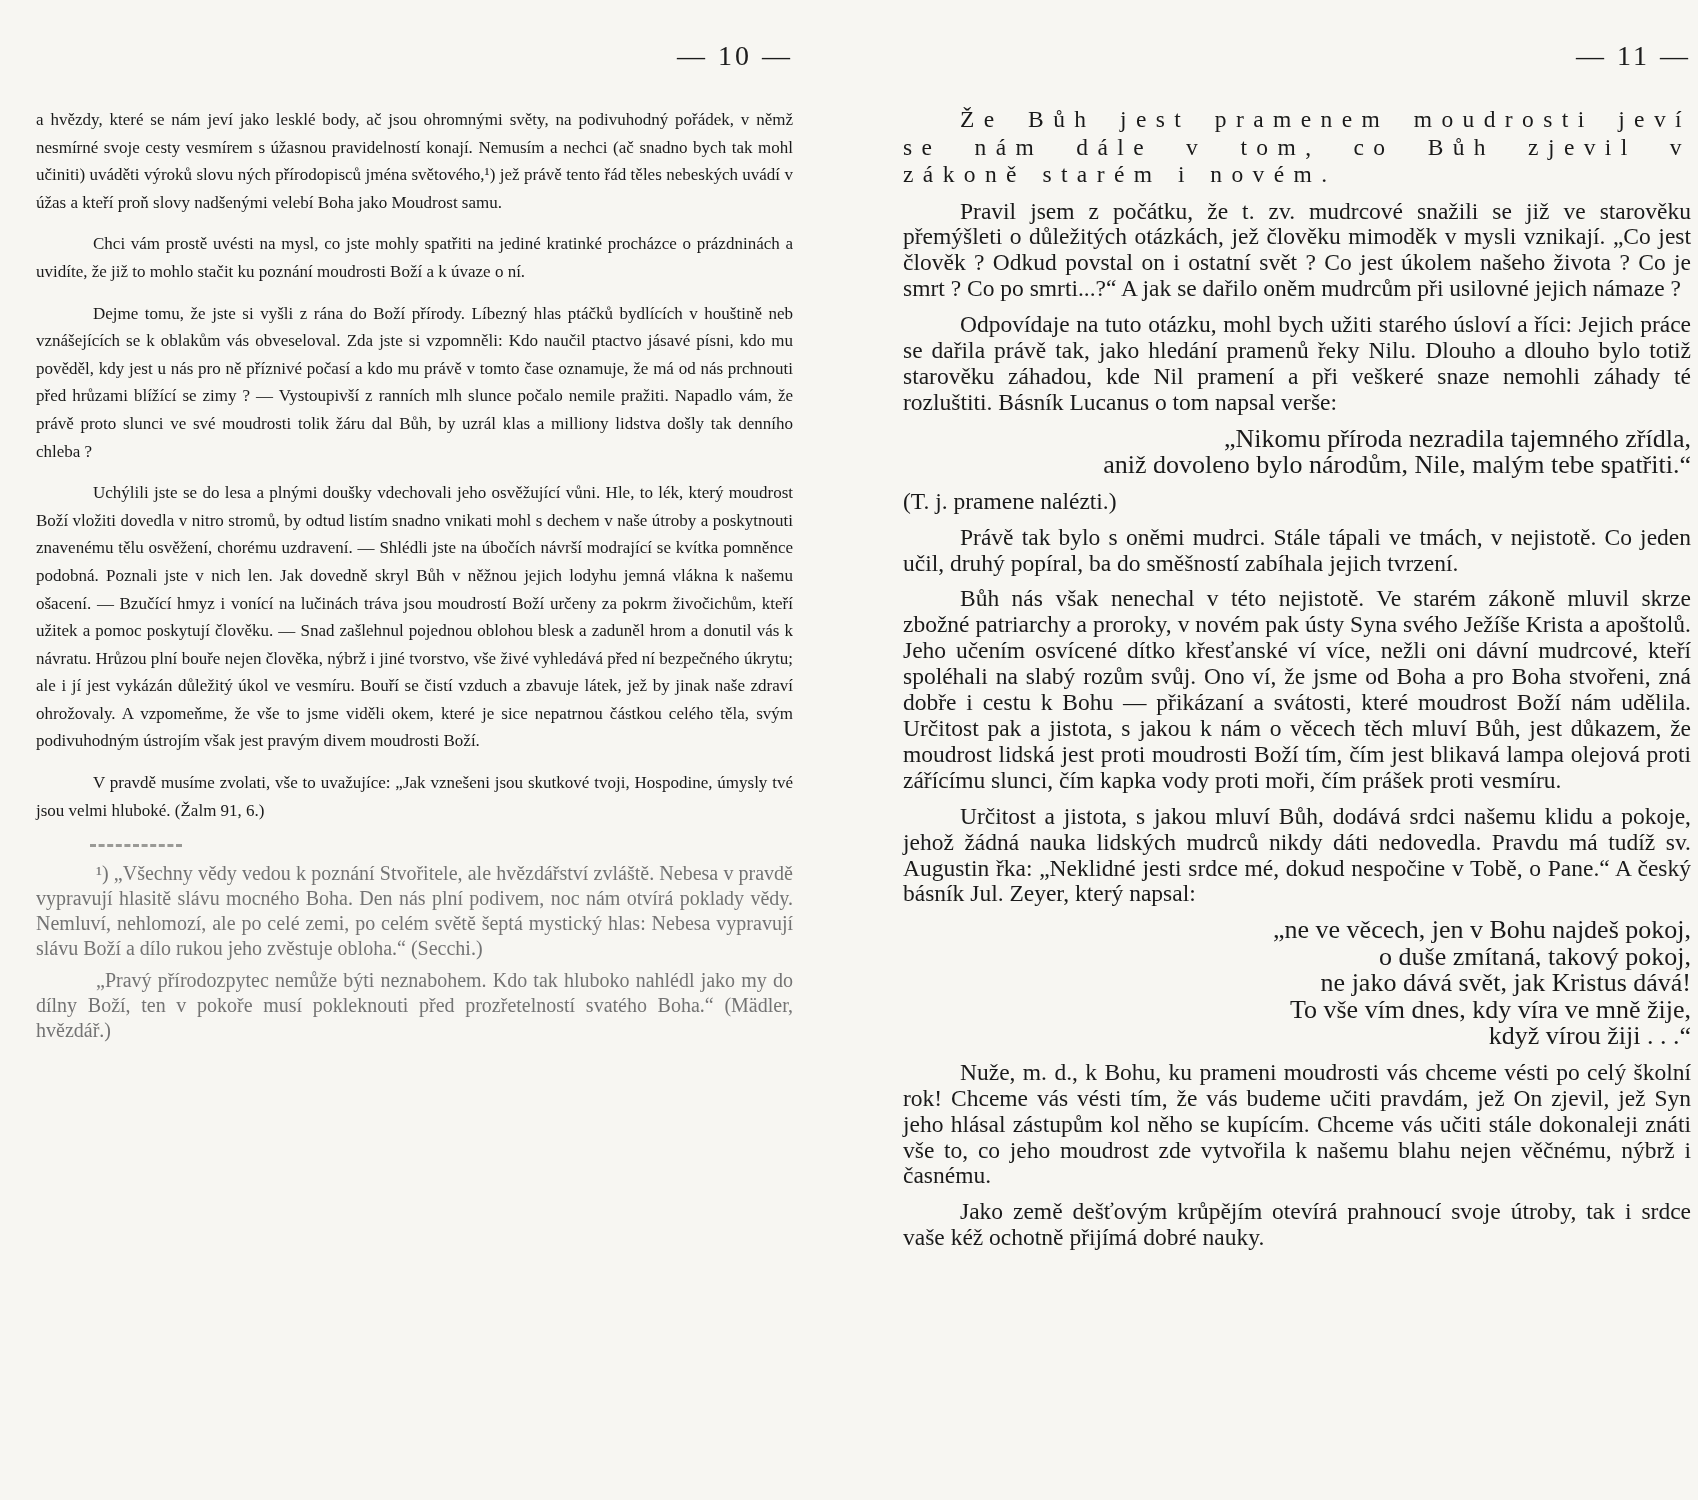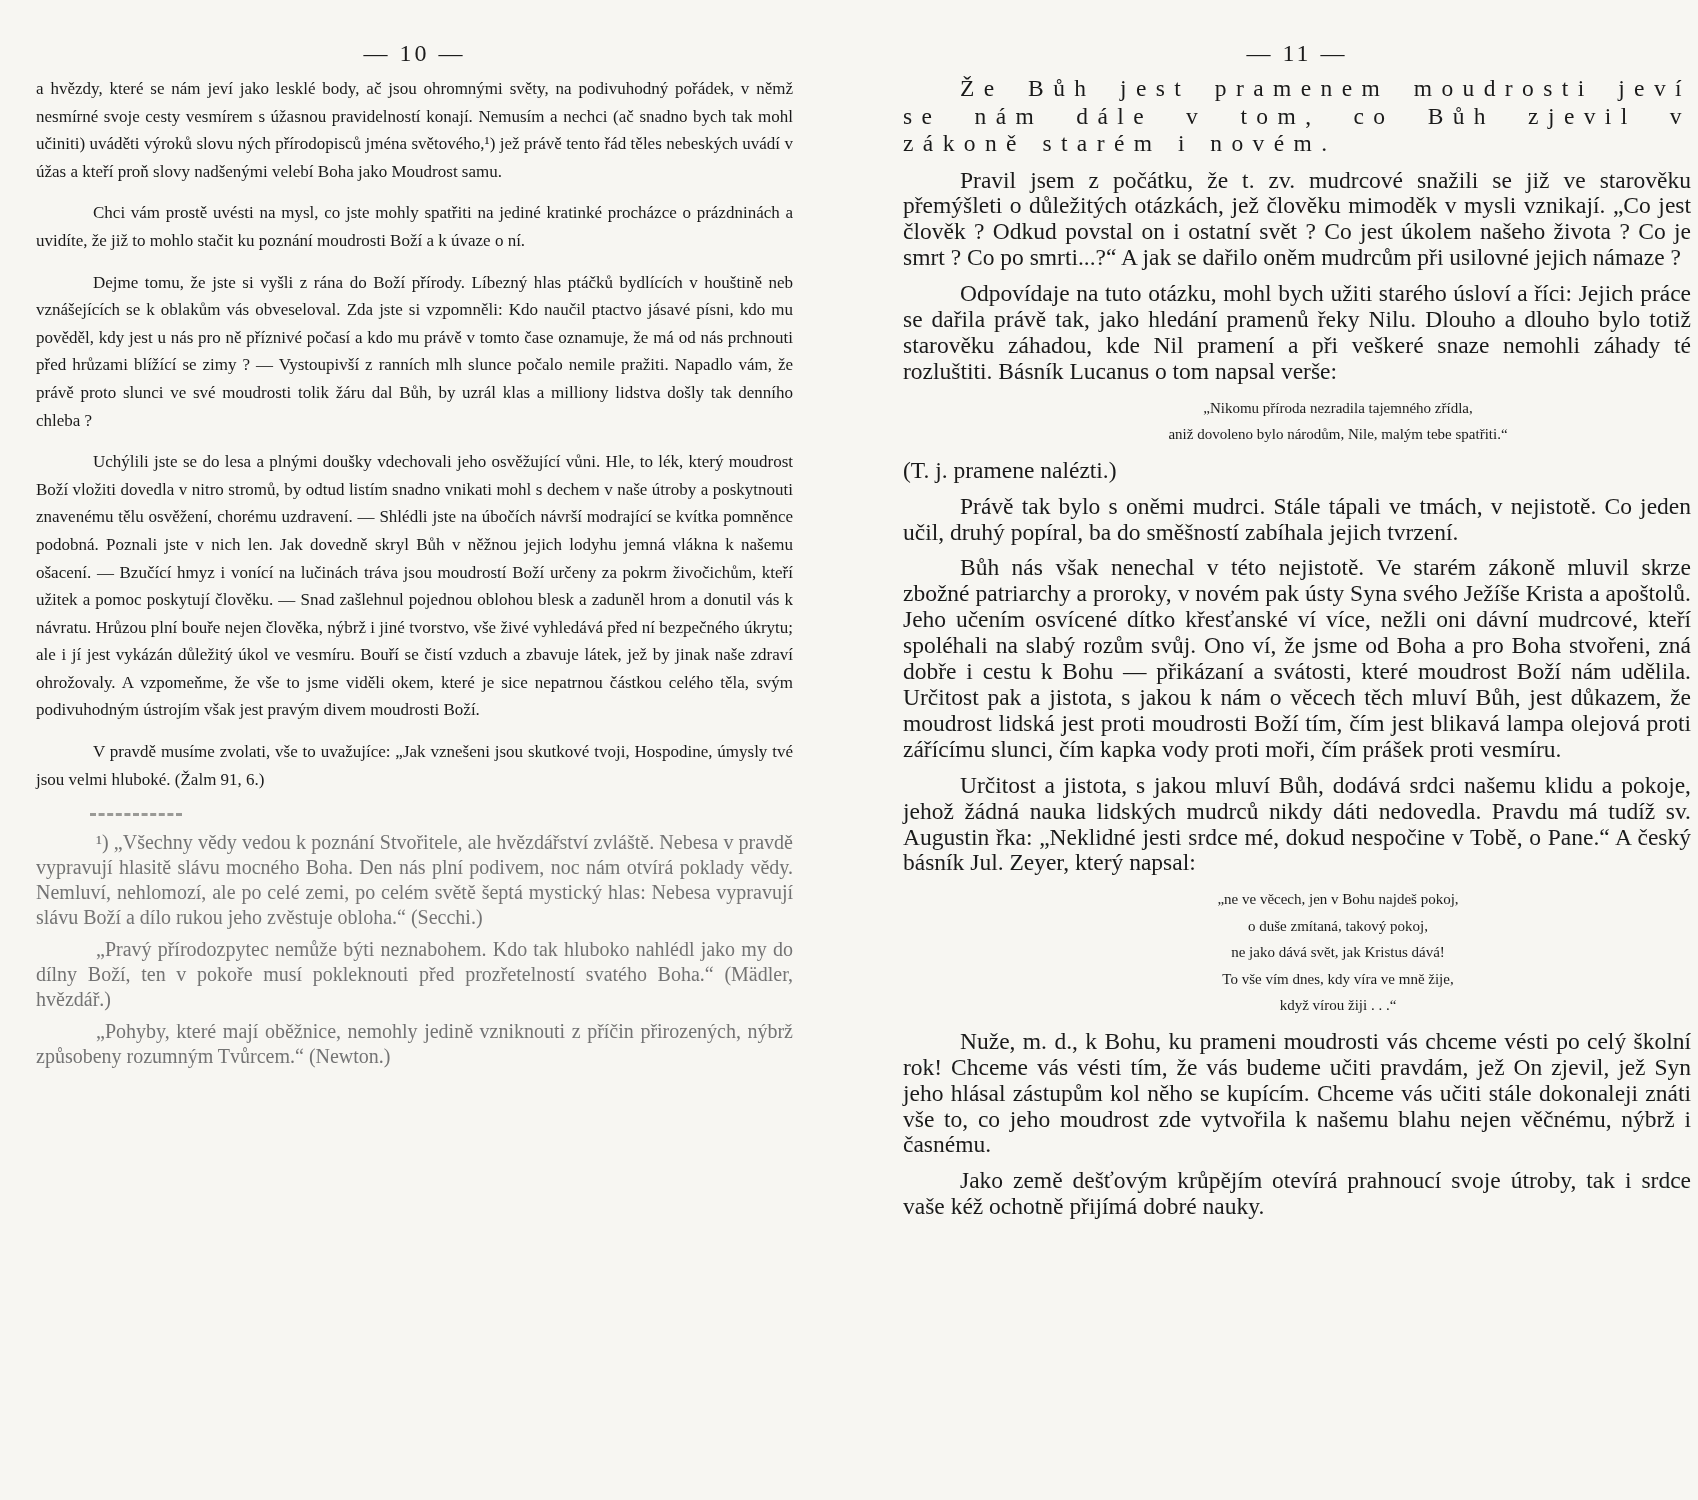--- a/index.html
+++ b/index.html
@@ -21,25 +21,25 @@
   }
   #left-col {
     left: 36px;
     width: 757px;
   }
   #right-col {
     left: 903px;
     width: 788px;
   }
   .page-header {
-    text-align: center;
-    font-size: 24px;
+    text-align: right;
+    font-size: 28px;
     letter-spacing: 3px;
     padding-top: 40px;
-    margin-bottom: 8px;
+    margin-bottom: 34px;
     color: #1c1c1c;
   }
   
   #left-col .para {
     font-size: 17px;
     line-height: 27.6px;
     text-align: justify;
     text-indent: 57px;
     margin: 0;
   }
@@ -55,24 +55,24 @@
   #right-col .para + .para,
   #right-col .verse,
   #right-col .verse + .para { margin-top: 10px; }
   .no-indent { text-indent: 0 !important; }
   .spaced {
     letter-spacing: 0.40em;
     word-spacing: 0.05em;
     line-height: 27.5px !important;
   }
   .verse {
-    font-size: 15px;
+    font-size: 26px;
     line-height: 26.5px;
     margin-left: 82px;
-    text-align: center;
+    text-align: right;
   }
   .verse .verse-line { text-indent: 0; }
   .plain { text-indent: 0 !important; }
   
   .footnote-sep {
     width: 92px;
     height: 0;
     border-top: 3px dashed #9a9a96;
     margin: 20px 0 14px 54px;
   }
@@ -96,21 +96,20 @@
   <p class="para">Chci vám prostě uvésti na mysl, co jste mohly spatřiti na jediné kratinké procházce o prázdninách a uvidíte, že již to mohlo stačit ku poznání moudrosti Boží a k úvaze o ní.</p>
   <p class="para">Dejme tomu, že jste si vyšli z rána do Boží přírody. Líbezný hlas ptáčků bydlících v houštině neb vznášejících se k oblakům vás obveseloval. Zda jste si vzpomněli: Kdo naučil ptactvo jásavé písni, kdo mu pověděl, kdy jest u nás pro ně příznivé počasí a kdo mu právě v tomto čase oznamuje, že má od nás prchnouti před hrůzami blížící se zimy ? — Vystoupivší z ranních mlh slunce počalo nemile pražiti. Napadlo vám, že právě proto slunci ve své moudrosti tolik žáru dal Bůh, by uzrál klas a milliony lidstva došly tak denního chleba ?</p>
   <p class="para">Uchýlili jste se do lesa a plnými doušky vdechovali jeho osvěžující vůni. Hle, to lék, který moudrost Boží vložiti dovedla v nitro stromů, by odtud listím snadno vnikati mohl s dechem v naše útroby a poskytnouti znavenému tělu osvěžení, chorému uzdravení. — Shlédli jste na úbočích návrší modrající se kvítka pomněnce podobná. Poznali jste v nich len. Jak dovedně skryl Bůh v něžnou jejich lodyhu jemná vlákna k našemu ošacení. — Bzučící hmyz i vonící na lučinách tráva jsou moudrostí Boží určeny za pokrm živočichům, kteří užitek a pomoc poskytují člověku. — Snad zašlehnul pojednou oblohou blesk a zaduněl hrom a donutil vás k návratu. Hrůzou plní bouře nejen člověka, nýbrž i jiné tvorstvo, vše živé vyhledává před ní bezpečného úkrytu; ale i jí jest vykázán důležitý úkol ve vesmíru. Bouří se čistí vzduch a zbavuje látek, jež by jinak naše zdraví ohrožovaly. A vzpomeňme, že vše to jsme viděli okem, které je sice nepatrnou částkou celého těla, svým podivuhodným ústrojím však jest pravým divem moudrosti Boží.</p>
   <p class="para">V pravdě musíme zvolati, vše to uvažujíce: „Jak vznešeni jsou skutkové tvoji, Hospodine, úmysly tvé jsou velmi hluboké. (Žalm 91, 6.)</p>
 
   <div class="footnote-sep"></div>
 
   <div class="footnotes">
     <p class="fn">¹) „Všechny vědy vedou k poznání Stvořitele, ale hvězdářství zvláště. Nebesa v pravdě vypravují hlasitě slávu mocného Boha. Den nás plní podivem, noc nám otvírá poklady vědy. Nemluví, nehlomozí, ale po celé zemi, po celém světě šeptá mystický hlas: Nebesa vypravují slávu Boží a dílo rukou jeho zvěstuje obloha.“ (Secchi.)</p>
     <p class="fn">„Pravý přírodozpytec nemůže býti neznabohem. Kdo tak hluboko nahlédl jako my do dílny Boží, ten v pokoře musí pokleknouti před prozřetelností svatého Boha.“ (Mädler, hvězdář.)</p>
-    <p class="fn">„Pohyby, které mají oběžnice, nemohly jedině vzniknouti z příčin přirozených, nýbrž způsobeny rozumným Tvůrcem.“ (Newton.)</p>
   </div>
 </div>
 
 <div class="page-col" id="right-col">
   <div class="page-header">— 11 —</div>
 
   <p class="para spaced">Že Bůh jest pramenem moudrosti jeví se nám dále v tom, co Bůh zjevil v zákoně starém i novém.</p>
   <p class="para">Pravil jsem z počátku, že t. zv. mudrcové snažili se již ve starověku přemýšleti o důležitých otázkách, jež člověku mimoděk v mysli vznikají. „Co jest člověk ? Odkud povstal on i ostatní svět ? Co jest úkolem našeho života ? Co je smrt ? Co po smrti...?“ A jak se dařilo oněm mudrcům při usilovné jejich námaze ?</p>
   <p class="para">Odpovídaje na tuto otázku, mohl bych užiti starého úsloví a říci: Jejich práce se dařila právě tak, jako hledání pramenů řeky Nilu. Dlouho a dlouho bylo totiž starověku záhadou, kde Nil pramení a při veškeré snaze nemohli záhady té rozluštiti. Básník Lucanus o tom napsal verše:</p>
 

